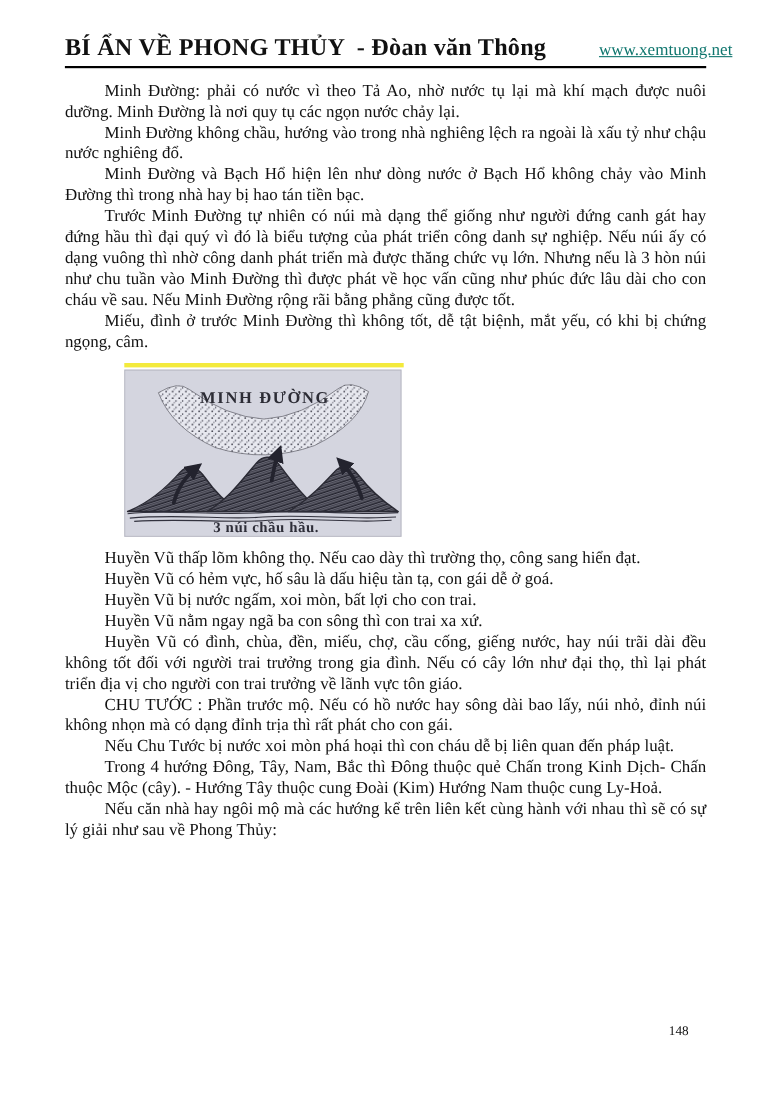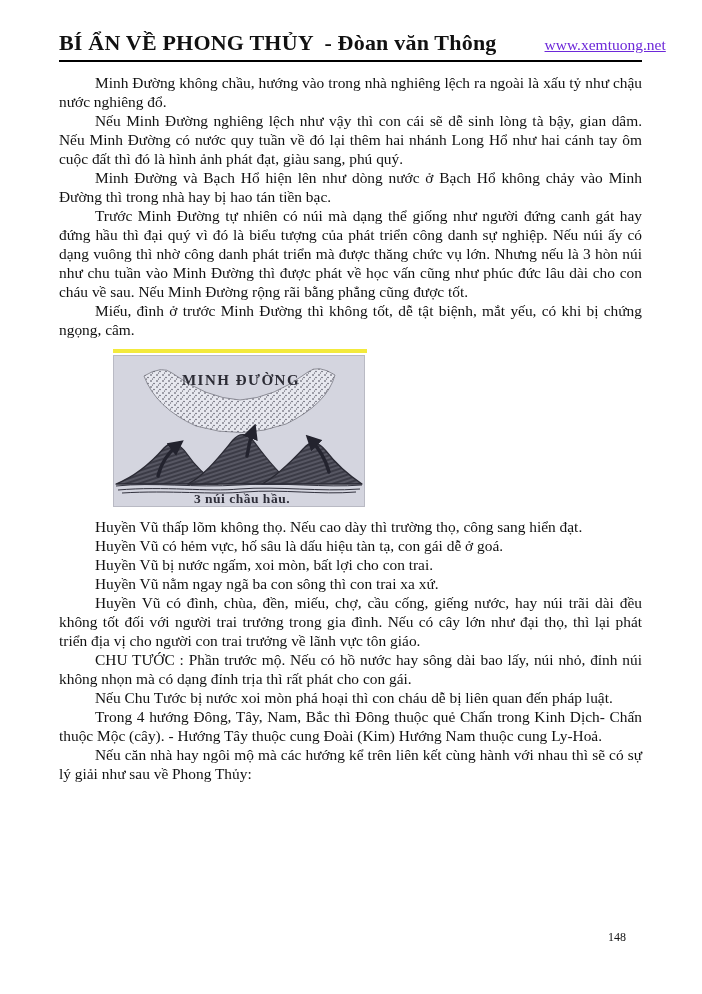--- a/index.html
+++ b/index.html
@@ -13,21 +13,21 @@
     margin:0 auto;
   }
   .header{
     position:absolute;left:59px;top:30px;width:583px;
     display:flex;justify-content:space-between;align-items:baseline;
   }
   .book-title{
     font-weight:bold;font-size:22px;letter-spacing:.2px;white-space:pre;
   }
   .site-link{
-    font-size:15.5px;color:#6d28d9;text-decoration:underline;cursor:pointer;margin-left:48px;
+    font-size:15.5px;color:#0f766e;text-decoration:underline;cursor:pointer;margin-left:48px;
   }
   .header-rule{
     position:absolute;left:59px;top:60px;width:583px;
     border-top:2px solid #000;
   }
   .content{
     position:absolute;left:59px;top:73px;width:583px;
     font-size:15.4px;line-height:19px;text-align:justify;
   }
   .content p{margin:0;text-indent:36px;}
@@ -49,22 +49,22 @@
 
 <div class="page">
 
   <div class="header">
     <span class="book-title">BÍ ẨN VỀ PHONG THỦY  - Đòan văn Thông</span>
     <span class="site-link">www.xemtuong.net</span>
   </div>
   <div class="header-rule"></div>
 
   <div class="content">
+    <p>Minh Đường: phải có nước vì theo Tả Ao, nhờ nước tụ lại mà khí mạch được nuôi dưỡng. Minh Đường là nơi quy tụ các ngọn nước chảy lại.</p>
     <p>Minh Đường không chầu, hướng vào trong nhà nghiêng lệch ra ngoài là xấu tỷ như chậu nước nghiêng đổ.</p>
-    <p>Nếu Minh Đường nghiêng lệch như vậy thì con cái sẽ dễ sinh lòng tà bậy, gian dâm. Nếu Minh Đường có nước quy tuần về đó lại thêm hai nhánh Long Hổ như hai cánh tay ôm cuộc đất thì đó là hình ảnh phát đạt, giàu sang, phú quý.</p>
     <p>Minh Đường và Bạch Hổ hiện lên như dòng nước ở Bạch Hổ không chảy vào Minh Đường thì trong nhà hay bị hao tán tiền bạc.</p>
     <p>Trước Minh Đường tự nhiên có núi mà dạng thể giống như người đứng canh gát hay đứng hầu thì đại quý vì đó là biểu tượng của phát triển công danh sự nghiệp. Nếu núi ấy có dạng vuông thì nhờ công danh phát triển mà được thăng chức vụ lớn. Nhưng nếu là 3 hòn núi như chu tuần vào Minh Đường thì được phát về học vấn cũng như phúc đức lâu dài cho con cháu về sau. Nếu Minh Đường rộng rãi bằng phẳng cũng được tốt.</p>
     <p>Miếu, đình ở trước Minh Đường thì không tốt, dễ tật biệnh, mắt yếu, có khi bị chứng ngọng, câm.</p>
 
     <div class="figure-wrap">
       <div class="figure-highlight"></div>
       <div class="figure-frame">
         <svg width="250" height="150" viewBox="0 0 250 150" xmlns="http://www.w3.org/2000/svg">
           <defs>
             <pattern id="stipple" width="6" height="6" patternUnits="userSpaceOnUse">

